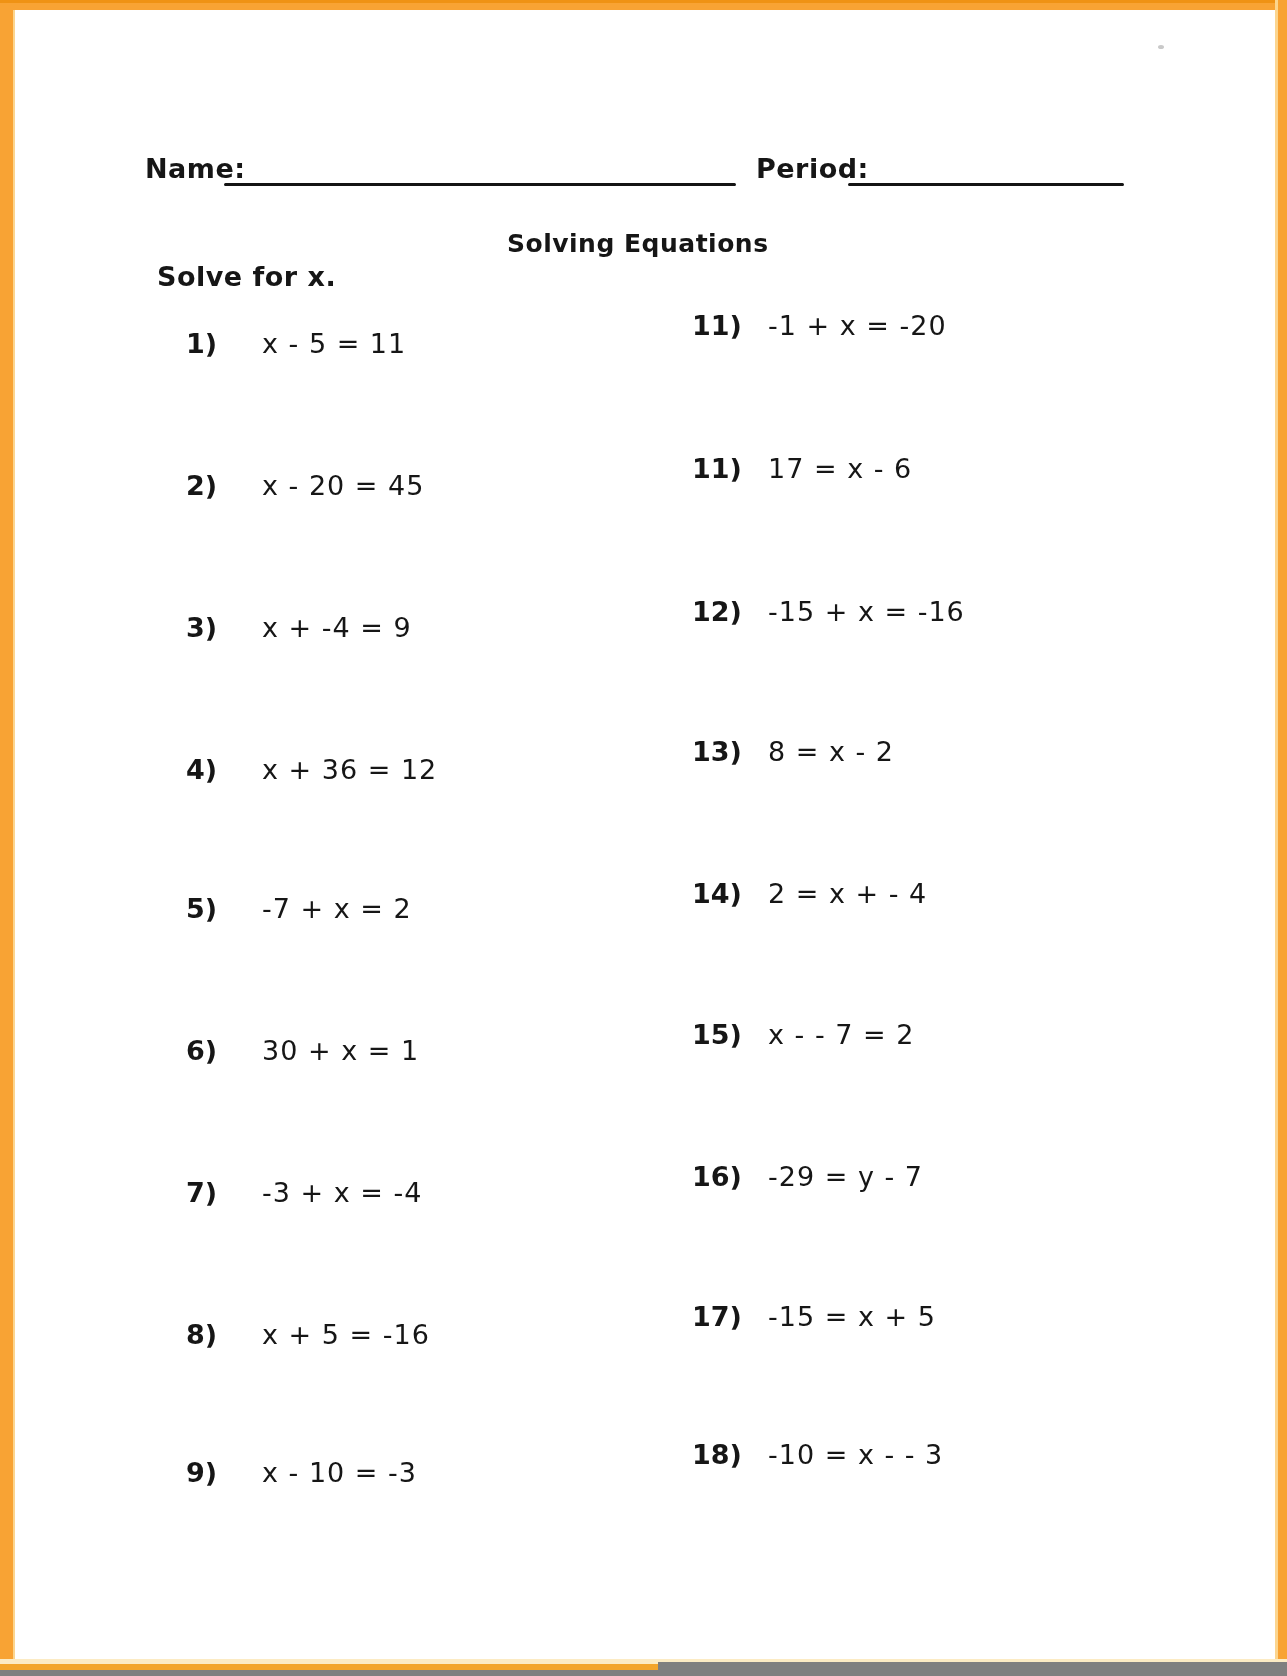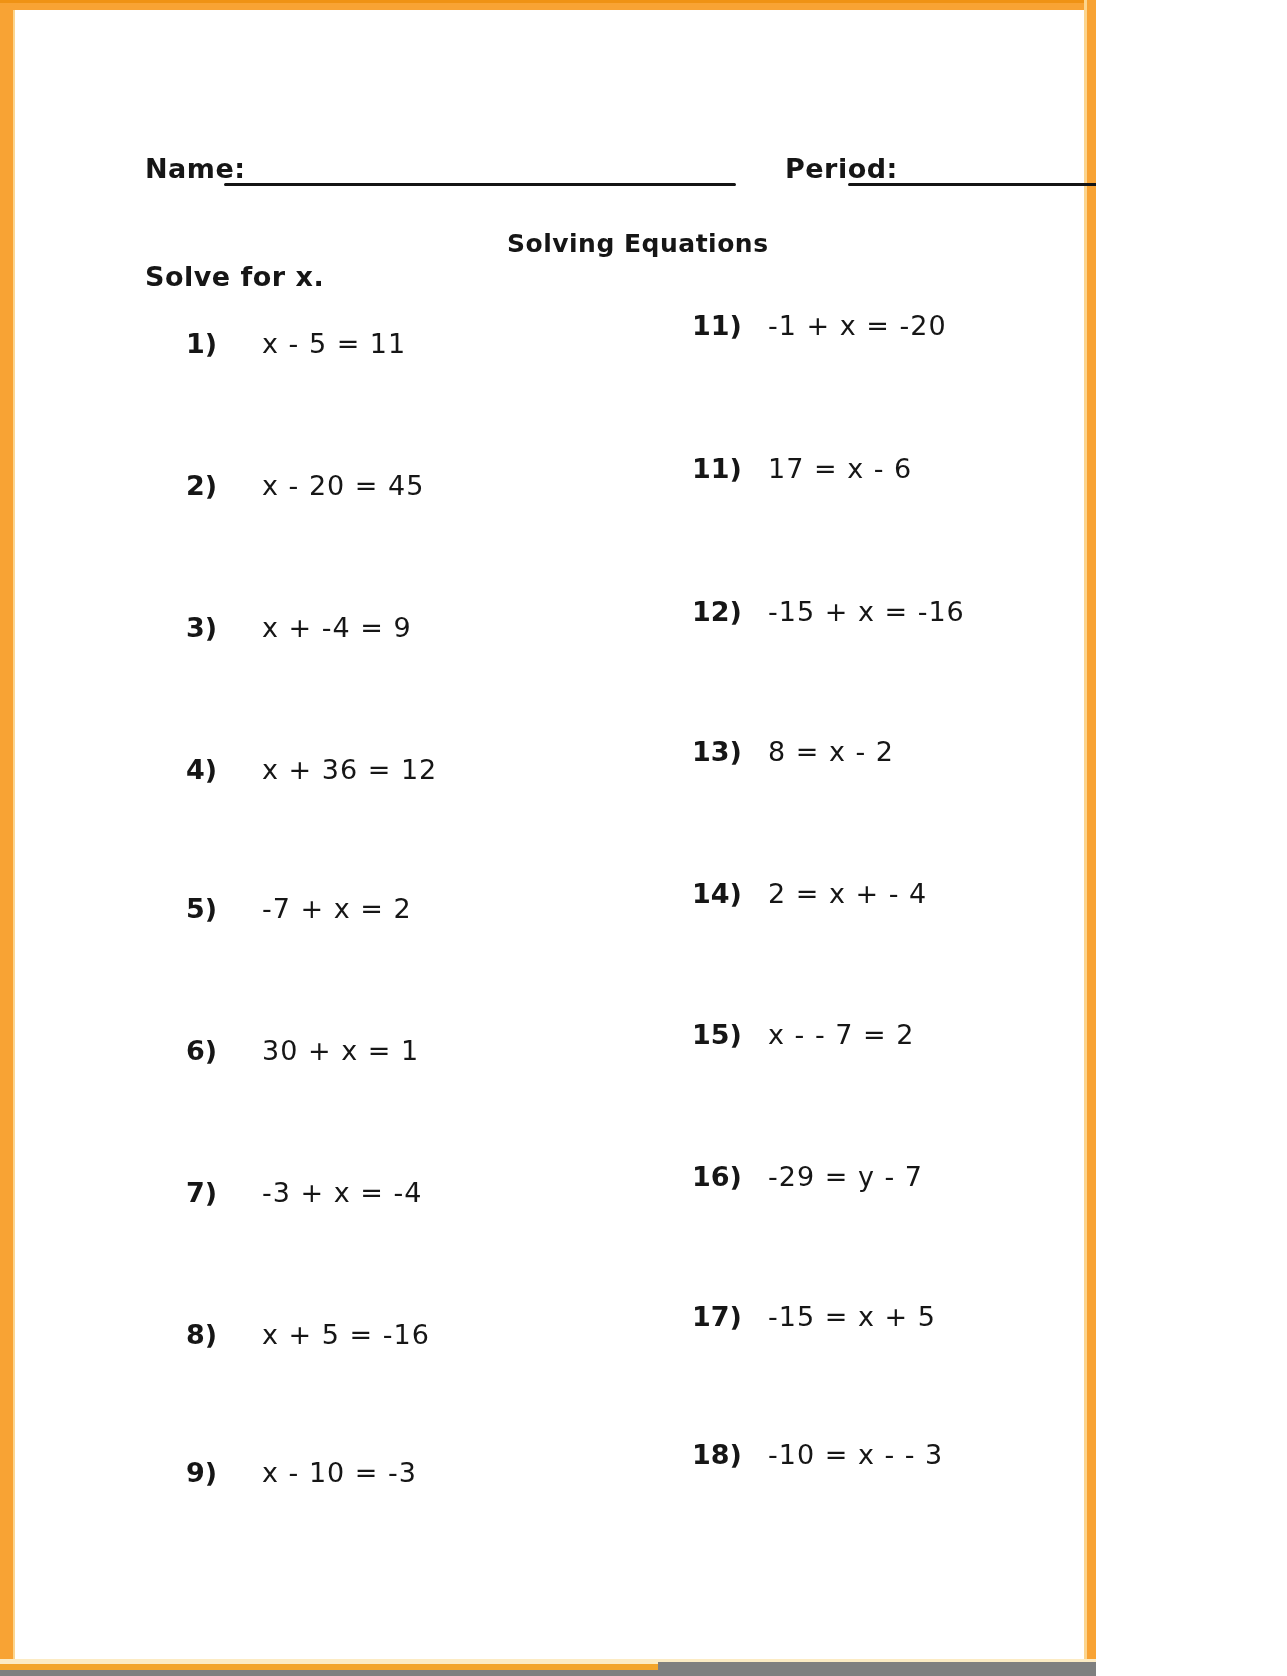--- a/index.html
+++ b/index.html
@@ -1,39 +1,39 @@
 <!DOCTYPE html>
 <html><head>
 <meta charset="utf-8">
 <style>
   html,body{margin:0;padding:0;background:#ffffff;}
   .sheet{
     position:relative;
-    width:1096px;height:1676px;
+    width:1287px;height:1676px;
     background:#ffffff;
     overflow:hidden;
     font-family:"DejaVu Sans", sans-serif;
     color:#161616;
   }
   
   .frame-left  {position:absolute;left:0;top:0;width:13px;height:1676px;background:#F8A334;}
   .frame-top   {position:absolute;left:0;top:0;width:1287px;height:10px;background:#F8A334;border-top:3px solid #EF9214;box-sizing:border-box;}
   .frame-right {position:absolute;right:0;top:0;width:9px;height:1676px;background:#F8A334;}
   .frame-right-inner{position:absolute;right:9px;top:0;width:3px;height:1676px;background:#FCD58E;}
   .frame-left-inner{position:absolute;left:13px;top:0;width:2px;height:1676px;background:#FCD58E;}
   .frame-bottom-glow{position:absolute;left:0;bottom:12px;width:1287px;height:5px;background:#FCEBC4;}
   .frame-bottom{position:absolute;left:0;bottom:6px;width:1287px;height:6px;background:#F3A52C;}
   
   .scan-strip{position:absolute;left:0;bottom:0;width:1287px;height:6px;background:#7f7f7f;}
   .scan-bar{position:absolute;left:658px;bottom:0;width:629px;height:14px;background:#7f7f7f;}
   
   .hdr-label{position:absolute;font-size:27px;font-weight:bold;letter-spacing:0.5px;}
   .blank-line{position:absolute;height:0;border-bottom:3px solid #141414;border-radius:2px;}
   .title{position:absolute;font-size:25px;font-weight:bold;letter-spacing:0.5px;text-align:right;}
-  .instruction{position:absolute;font-size:27px;font-weight:bold;letter-spacing:0.5px;}
+  .instruction{position:absolute;font-size:27px;font-weight:bold;letter-spacing:0.5px;margin-left:12px;}
   
   .prow{position:absolute;font-size:27px;line-height:1.15;white-space:nowrap;}
   .pnum{display:inline-block;width:76px;font-weight:bold;}
   .peq{display:inline-block;letter-spacing:1px;}
   .col-left .prow{left:150px;margin-left:36px;}
   .col-right .prow{left:692px;}
   
   .artifact-dot{position:absolute;left:1158px;top:45px;width:6px;height:4px;background:#c9c9c9;border-radius:50%;}
 </style>
 </head>
@@ -47,21 +47,21 @@
   <div class="frame-right-inner"></div>
   <div class="frame-right"></div>
   <div class="frame-bottom-glow"></div>
   <div class="frame-bottom"></div>
   <div class="scan-strip"></div>
   <div class="scan-bar"></div>
   <div class="artifact-dot"></div>
 
   <div class="hdr-label" style="left:145px;top:153px;">Name:</div>
   <div class="blank-line" style="left:224px;top:183px;width:512px;"></div>
-  <div class="hdr-label" style="left:756px;top:153px;margin-left:29px;">Period:</div>
+  <div class="hdr-label" style="left:756px;top:153px;">Period:</div>
   <div class="blank-line" style="left:848px;top:183px;width:276px;"></div>
 
   <div class="title" style="left:507px;top:229px;">Solving Equations</div>
   <div class="instruction" style="left:145px;top:261px;">Solve for x.</div>
 
   <div class="col-left">
     <div class="prow" style="top:328px"><span class="pnum">1)</span><span class="peq">x - 5 = 11</span></div>
     <div class="prow" style="top:470px"><span class="pnum">2)</span><span class="peq">x - 20 = 45</span></div>
     <div class="prow" style="top:612px"><span class="pnum">3)</span><span class="peq">x + -4 = 9</span></div>
     <div class="prow" style="top:754px"><span class="pnum">4)</span><span class="peq">x + 36 = 12</span></div>

